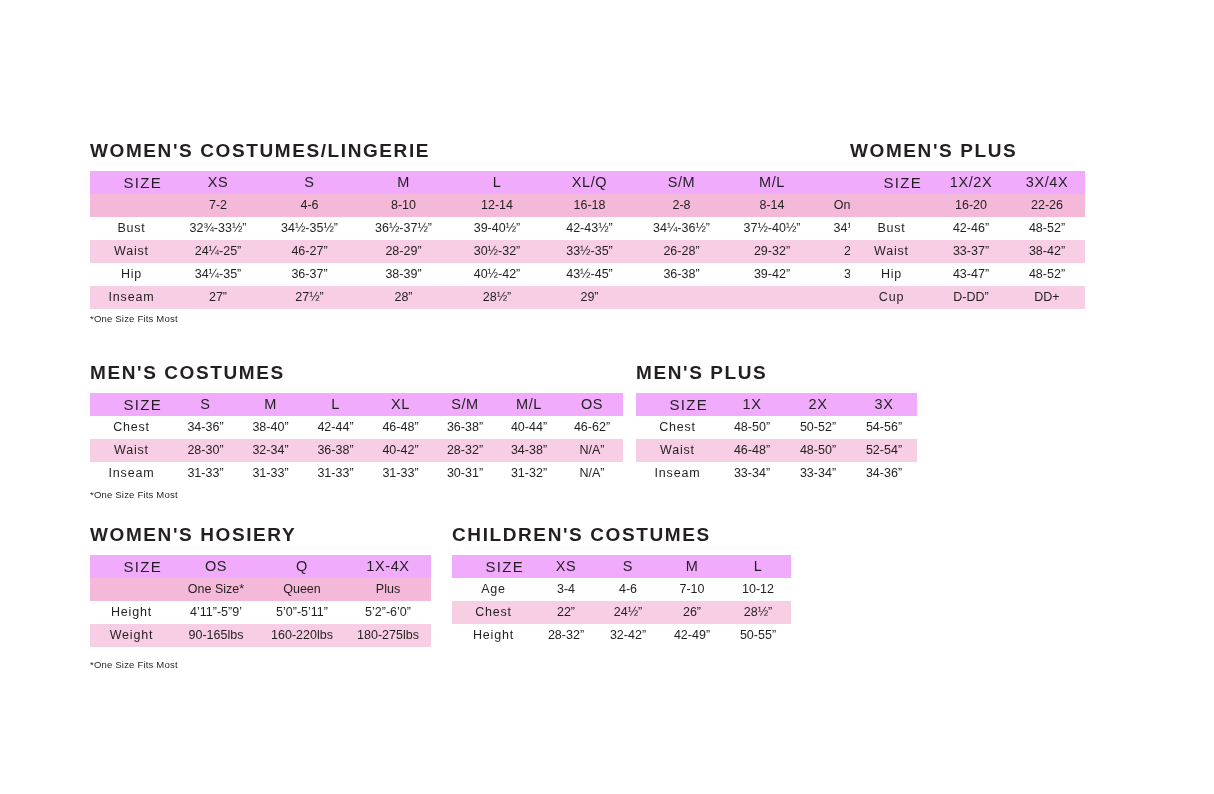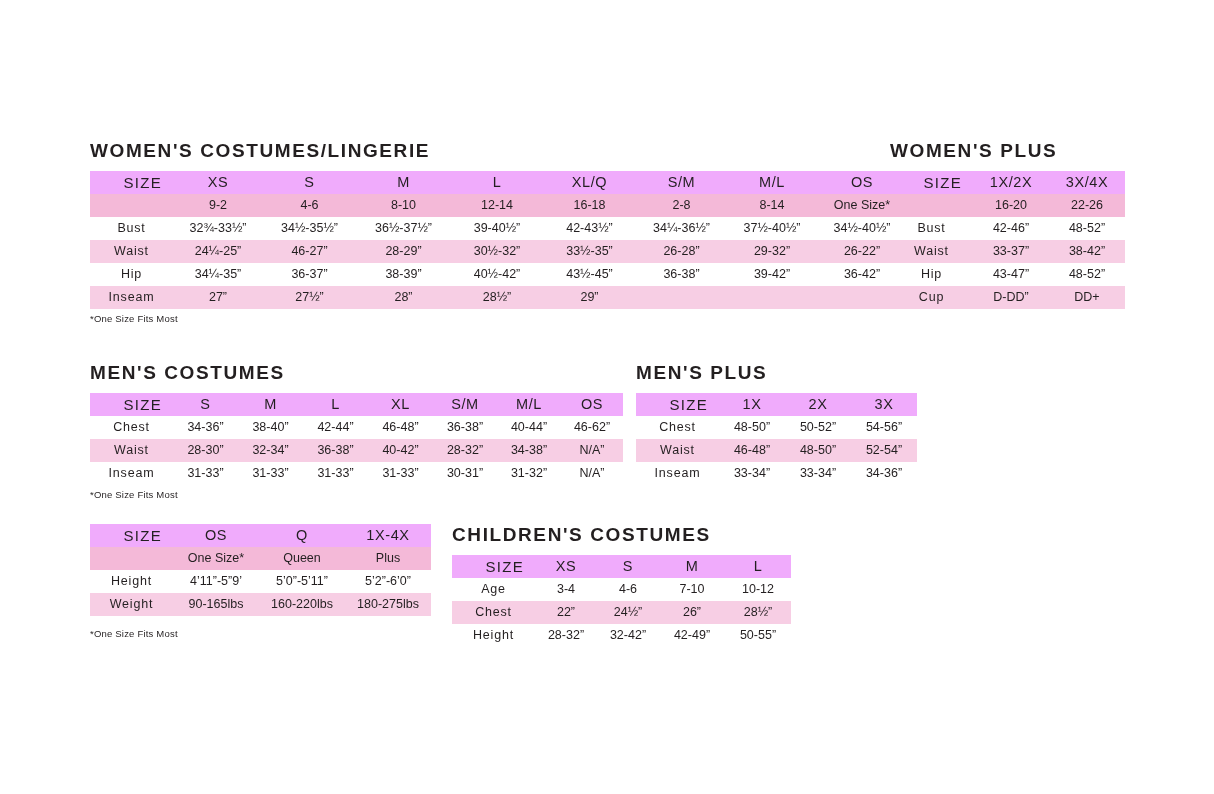--- a/index.html
+++ b/index.html
@@ -104,21 +104,21 @@
         <td class="val" style="width:93px;">S</td>
         <td class="val" style="width:95px;">M</td>
         <td class="val" style="width:92px;">L</td>
         <td class="val" style="width:93px;">XL/Q</td>
         <td class="val" style="width:91px;">S/M</td>
         <td class="val" style="width:90px;">M/L</td>
         <td class="val" style="width:90px;">OS</td>
       </tr>
       <tr class="sub-row">
         <td></td>
-        <td>9-2</td>
+        <td>7-2</td>
         <td>4-6</td>
         <td>8-10</td>
         <td>12-14</td>
         <td>16-18</td>
         <td>2-8</td>
         <td>8-14</td>
         <td>One Size*</td>
       </tr>
       <tr class="row-plain">
         <td class="rowlabel">Bust</td>
@@ -162,21 +162,21 @@
         <td>29”</td>
         <td></td>
         <td></td>
         <td></td>
       </tr>
     </tbody>
       </table>
     <div class="footnote">*One Size Fits Most</div>
   </div>
 
-  <div class="block" style="left:890px; top:140px;">
+  <div class="block" style="left:850px; top:140px;">
     <h2 class="chart-title">WOMEN'S PLUS</h2>
     <table class="size-table">
       <tbody>
           <tr class="hdr-row">
         <td class="lbl" style="width:72px;">SIZE</td>
         <td class="val" style="width:76px;">1X/2X</td>
         <td class="val" style="width:76px;">3X/4X</td>
       </tr>
       <tr class="sub-row">
         <td></td>
@@ -282,20 +282,21 @@
         <td class="rowlabel">Inseam</td>
         <td>33-34”</td>
         <td>33-34”</td>
         <td>34-36”</td>
       </tr>
     </tbody>
       </table>
   </div>
 
   <div class="block" style="left:90px; top:524px;">
+    <h2 class="chart-title">WOMEN'S HOSIERY</h2>
     <table class="size-table">
       <tbody>
           <tr class="hdr-row">
         <td class="lbl" style="width:72px;">SIZE</td>
         <td class="val" style="width:86px;">OS</td>
         <td class="val" style="width:86px;">Q</td>
         <td class="val" style="width:86px;">1X-4X</td>
       </tr>
       <tr class="sub-row">
         <td></td>

